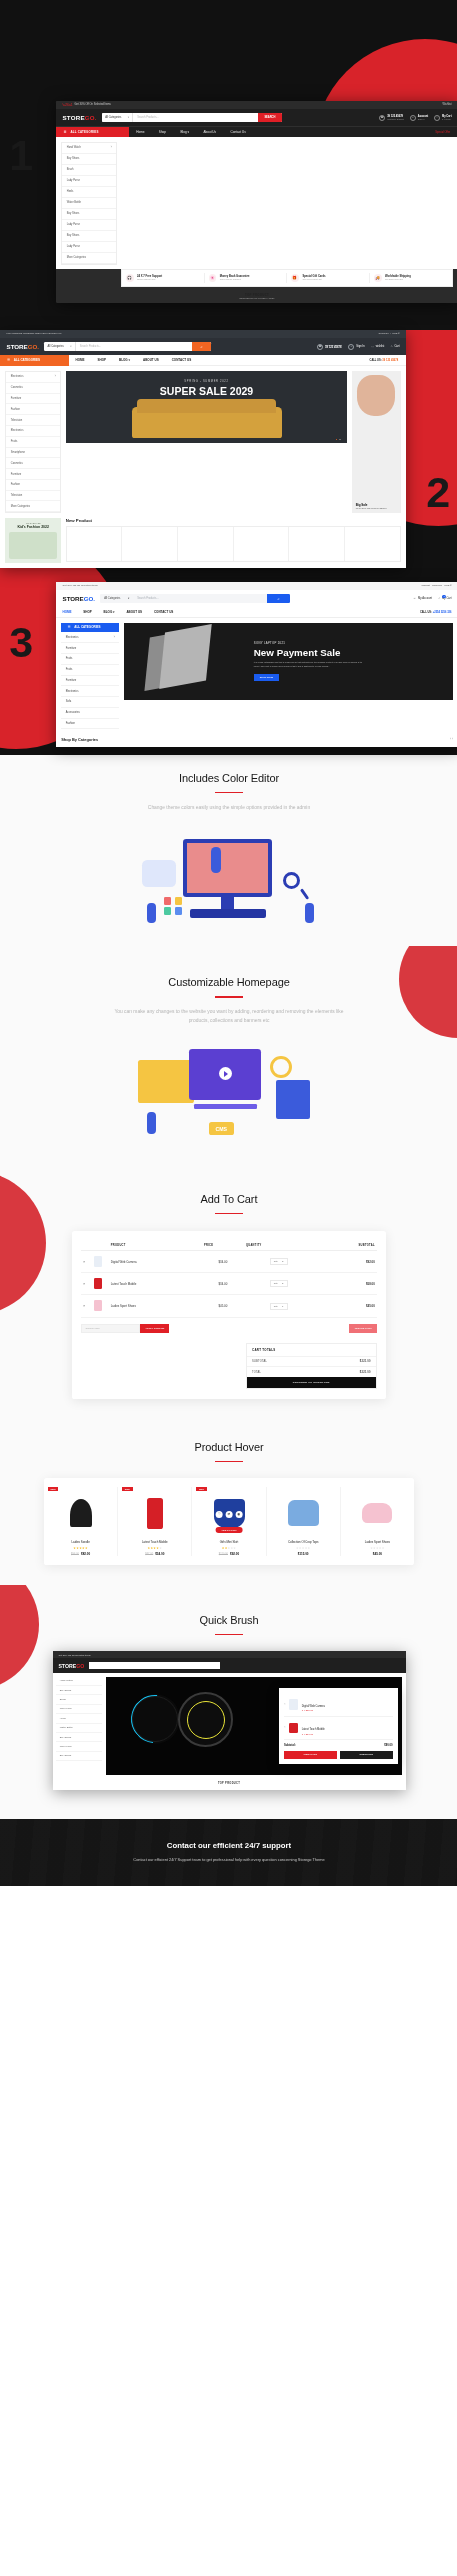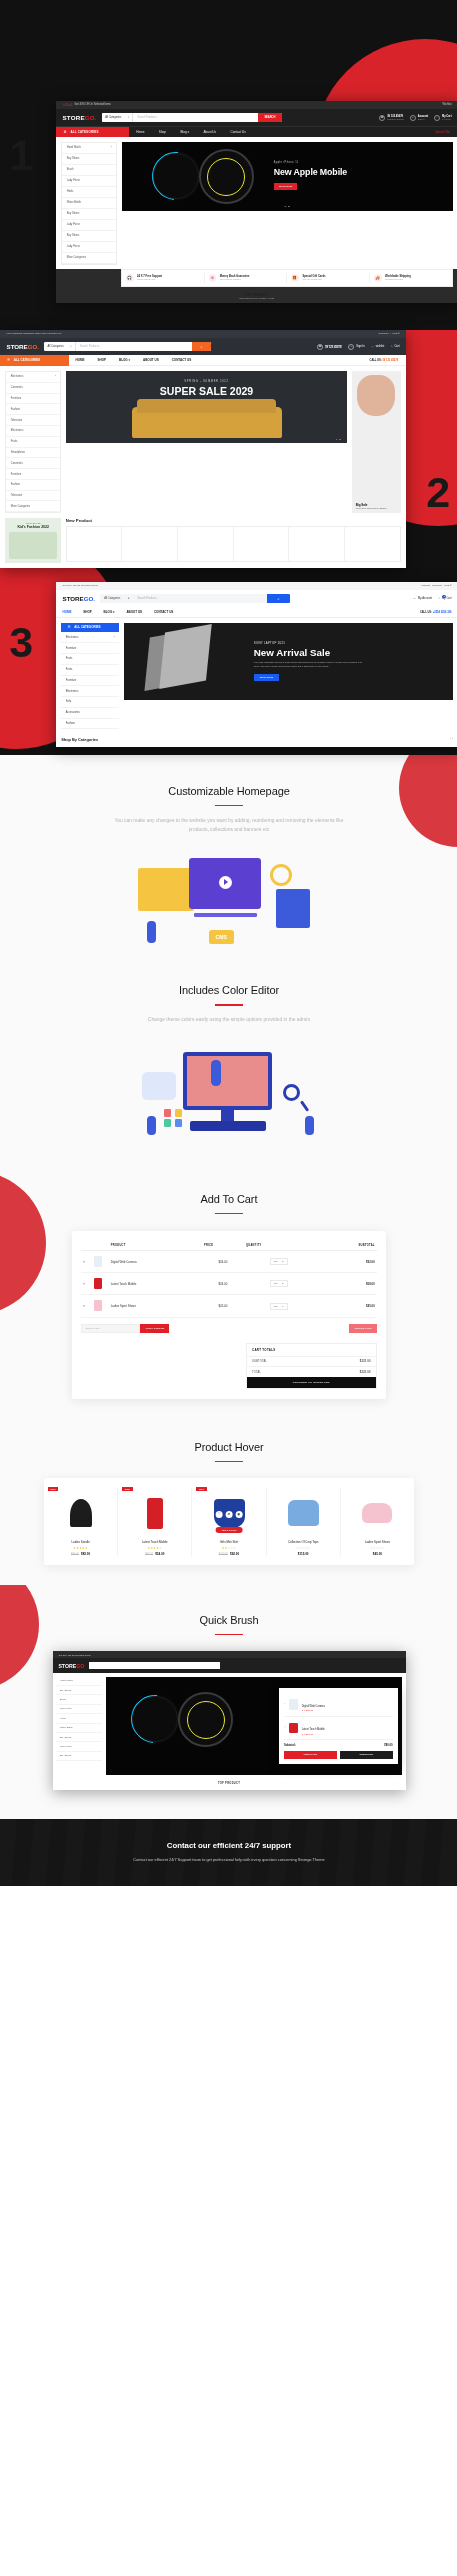--- a/index.html
+++ b/index.html
@@ -408,33 +408,20 @@
           <li>Brush</li>
           <li>Lady Purse</li>
           <li>Heels</li>
           <li>Water Bottle</li>
           <li>Boy Shoes</li>
           <li>Lady Purse</li>
           <li>Boy Shoes</li>
           <li>Lady Purse</li>
           <li>More Categories</li>
         </ul>
-        <div class="s1-banner">
-          <div class="watchA"></div>
-          <div class="watchB"></div>
-          <div class="s1-bantxt">
-            <div class="sm">Apple iPhone 11</div>
-            <div class="bg">New Apple Mobile</div>
-            <div class="bt">SHOP NOW</div>
-          </div>
-          <div class="s1-dots">
-              <i></i>
-              <i class="on"></i>
-            </div>
-        </div>
       </div>
       <div class="s1-prodlabel"></div>
       <div class="s1-feat">
         <div class="s1-fcell">
           <span class="s1-fic">🎧</span>
           <span>
               <b>24 X 7 Free Support</b>
               <i>Online Support 24/7</i>
             </span>
         </div>
@@ -645,70 +632,70 @@
           <li>Sofa</li>
           <li>Accessories</li>
           <li>Fashion</li>
         </ul>
       </div>
       <div class="s3-hero">
         <div class="lap1"></div>
         <div class="lap2"></div>
         <div class="s3-ht">
           <div class="k">SONY LAPTOP 2021</div>
-          <div class="b">New Arrival Sale</div>
+          <div class="b">New Payment Sale</div>
           <div class="p">It is a long established fact that a reader will be that distracted by the readable content of a page when in looking at its layout. The point of using Lorem Ipsum is that it has a adatremote-or-less normal...</div>
           <div class="btn">SHOP NOW</div>
         </div>
       </div>
     </div>
     <div class="s3-shopby">
       <div class="hd">
         <span>Shop By Categories</span>
         <span class="arrows">‹  ›</span>
       </div>
+    </div>
+  </div>
+
+  <div class="sec" style="padding-top:17px">
+    <div class="sec-ttl">Includes Color Editor</div>
+    <div class="sec-rule"></div>
+    <div class="sec-sub">Change theme colors easily using the simple options provided in the admin</div>
+    <div class="illu2">
+      <div class="i2-pal">
+        <div class="i2-sw1"></div>
+        <div class="i2-sw2"></div>
+        <div class="i2-sw3"></div>
+        <div class="i2-sw4"></div>
+      </div>
+      <div class="i2-mon"></div>
+      <div class="i2-person"></div>
+      <div class="i2-stand"></div>
+      <div class="i2-kb"></div>
+      <div class="i2-mag"></div>
+      <div class="i2-maghandle"></div>
+      <div class="i2-ppl-l"></div>
+      <div class="i2-ppl-r"></div>
     </div>
   </div>
 
   <div class="sec" style="padding-top:30px">
     <div class="blob-r" style="right:-59px; top:-26px; width:118px; height:118px;"></div>
     <div class="sec-ttl">Customizable Homepage</div>
     <div class="sec-rule"></div>
     <div class="sec-sub">You can make any changes to the website you want by adding, reordering and removing the elements like products, collections and banners etc</div>
     <div class="illu1">
       <div class="i1-yellow"></div>
       <div class="i1-purple"></div>
       <div class="i1-play"></div>
       <div class="i1-gear"></div>
       <div class="i1-doc"></div>
       <div class="i1-blue-bar"></div>
       <div class="i1-ppl"></div>
       <div class="i1-cms">CMS</div>
-    </div>
-  </div>
-
-  <div class="sec" style="padding-top:17px">
-    <div class="sec-ttl">Includes Color Editor</div>
-    <div class="sec-rule"></div>
-    <div class="sec-sub">Change theme colors easily using the simple options provided in the admin</div>
-    <div class="illu2">
-      <div class="i2-pal">
-        <div class="i2-sw1"></div>
-        <div class="i2-sw2"></div>
-        <div class="i2-sw3"></div>
-        <div class="i2-sw4"></div>
-      </div>
-      <div class="i2-mon"></div>
-      <div class="i2-person"></div>
-      <div class="i2-stand"></div>
-      <div class="i2-kb"></div>
-      <div class="i2-mag"></div>
-      <div class="i2-maghandle"></div>
-      <div class="i2-ppl-l"></div>
-      <div class="i2-ppl-r"></div>
     </div>
   </div>
 
   <div class="sec" style="padding-top:34px; background:#fafafa">
     <div class="blob-r" style="left:-98px; top:11.8px; width:144px; height:144px;"></div>
     <div class="sec-ttl">Add To Cart</div>
     <div class="sec-rule"></div>
     <div class="cart-card">
       <table class="cart">
         <tbody>

